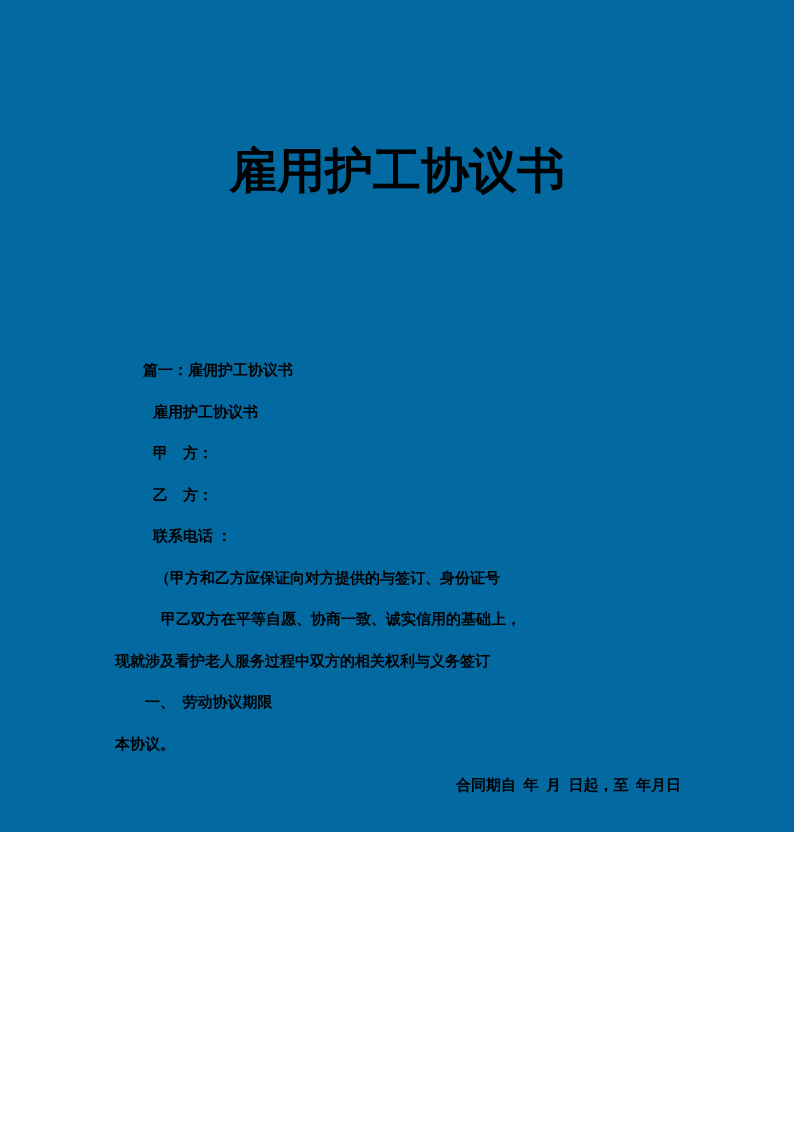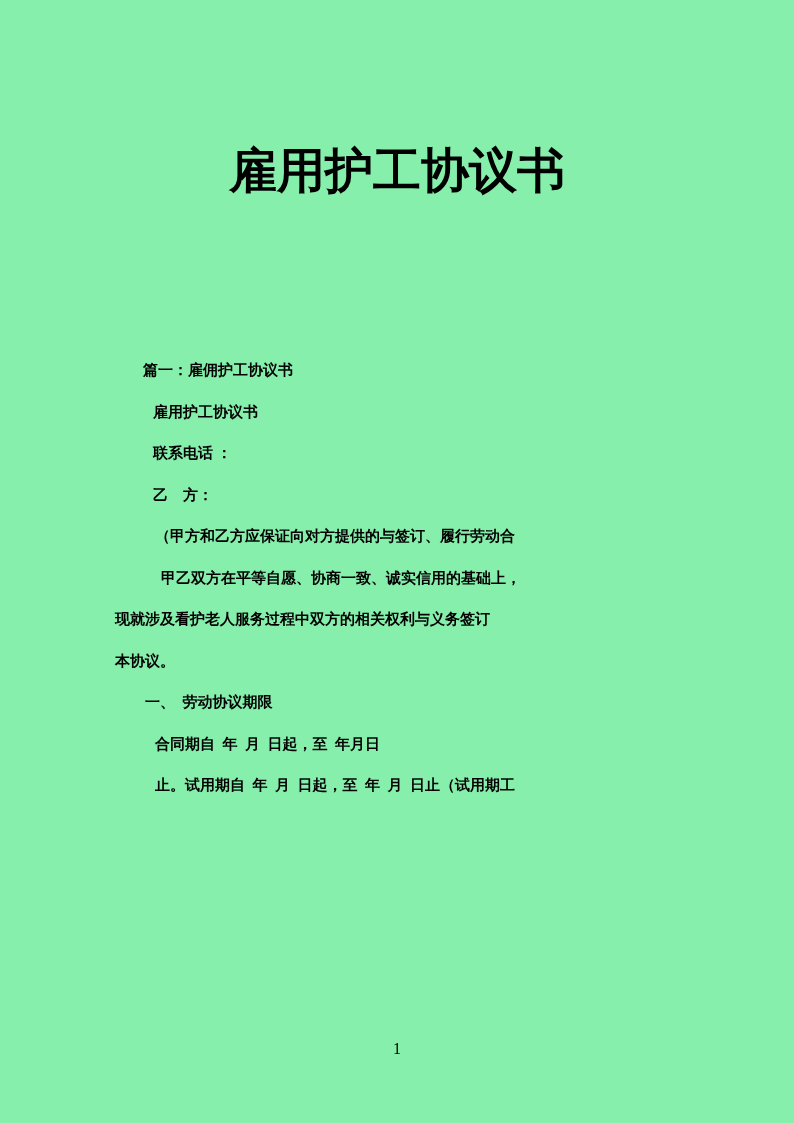--- a/index.html
+++ b/index.html
@@ -3,22 +3,22 @@
 <meta charset="utf-8">
 <style>
   html, body {
     margin: 0;
     padding: 0;
     background: #ffffff;
   }
   .page {
     position: relative;
     width: 794px;
-    height: 1123px;
-    background: #86efac;
+    height: 832px;
+    background: #0369a1;
     overflow: hidden;
     font-family: "Liberation Serif", "DejaVu Serif", serif;
     color: #000000;
   }
   .doc-title {
     position: absolute;
     top: 146px;
     left: 0;
     right: 0;
     margin: 0;
@@ -55,25 +55,25 @@
 </style>
 </head>
 <body>
 
 <div class="page">
   <h1 class="doc-title">雇用护工协议书</h1>
 
   <div class="doc-body" id="body-lines">
       <span class="doc-line" style="padding-left: 28px;">篇一：雇佣护工协议书</span>
       <span class="doc-line" style="padding-left: 38px;">雇用护工协议书</span>
+      <span class="doc-line" style="padding-left: 38px;">甲    方：</span>
+      <span class="doc-line" style="padding-left: 38px;">乙    方：</span>
       <span class="doc-line" style="padding-left: 38px;">联系电话 ：</span>
-      <span class="doc-line" style="padding-left: 38px;">乙    方：</span>
-      <span class="doc-line" style="padding-left: 40px;">（甲方和乙方应保证向对方提供的与签订、履行劳动合</span>
+      <span class="doc-line" style="padding-left: 40px;">（甲方和乙方应保证向对方提供的与签订、身份证号</span>
       <span class="doc-line" style="padding-left: 46px;">甲乙双方在平等自愿、协商一致、诚实信用的基础上，</span>
       <span class="doc-line" style="padding-left: 0px;">现就涉及看护老人服务过程中双方的相关权利与义务签订</span>
+      <span class="doc-line" style="padding-left: 30px;">一、  劳动协议期限</span>
       <span class="doc-line" style="padding-left: 0px;">本协议。</span>
-      <span class="doc-line" style="padding-left: 30px;">一、  劳动协议期限</span>
-      <span class="doc-line" style="padding-left: 40px;">合同期自  年  月  日起，至  年月日</span>
-      <span class="doc-line" style="padding-left: 40px;">止。试用期自  年  月  日起，至  年  月  日止（试用期工</span>
+      <span class="doc-line" style="padding-left: 40px; text-align: right;">合同期自  年  月  日起，至  年月日</span>
     </div>
 
   <div class="page-number">1</div>
 </div>
 
 </body></html>

